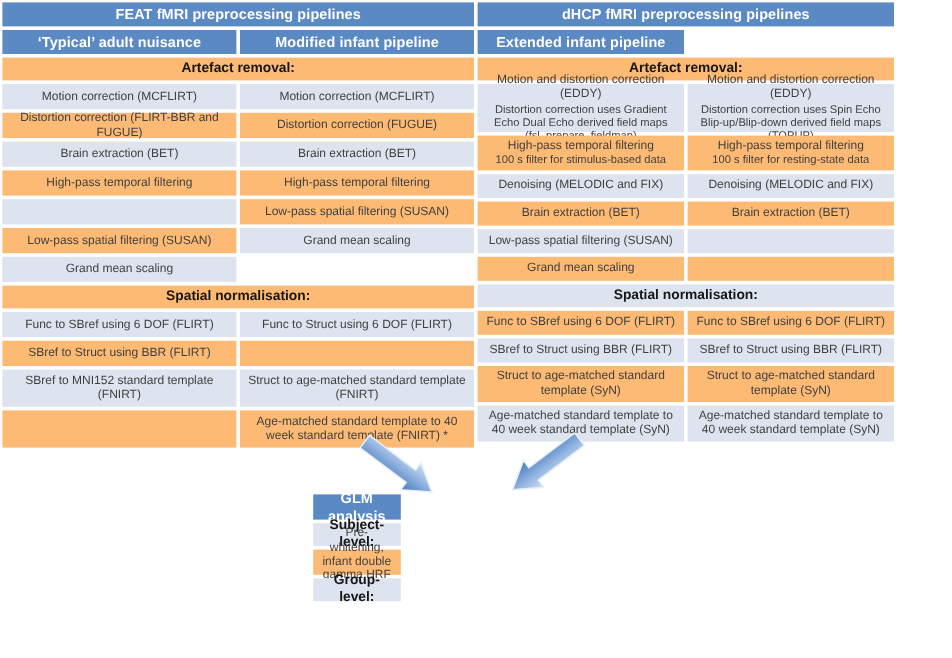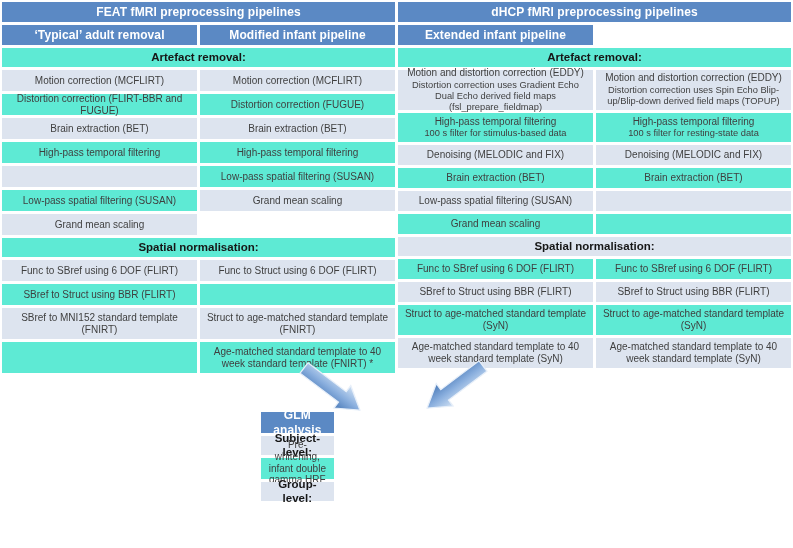--- a/index.html
+++ b/index.html
@@ -8,43 +8,43 @@
     font-family:"Liberation Sans",sans-serif;color:#3f3f3f;
   }
   .ptable{position:absolute;display:grid;grid-template-columns:1fr 1fr;gap:3px;}
   .cell{
     display:flex;align-items:center;justify-content:center;flex-direction:column;
     text-align:center;padding:1px 5px;font-size:10px;line-height:1.18;
   }
   .span2{grid-column:1 / 3;}
   .hdr{background:#5b89c4;color:#ffffff;font-weight:bold;font-size:12px;letter-spacing:.1px;}
   .sect{font-weight:bold;font-size:11.5px;color:#161616;}
-  .bL{background:#5eead4;}
+  .bL{background:#fdba74;}
   .bD{background:#dde4ef;}
   .sub{font-size:9.3px;line-height:1.2;margin-top:1px;}
   
   #feat{left:2px;top:2px;width:393px;
     grid-template-rows:20px 20px 19px 21px 21px 21px 21px 21px 21px 21px 19px 21px 21px 31px 31px;}
   
-  #dhcp{left:398px;top:2px;width:393px;
+  #dhcp{left:398px;top:2px;width:347px;
     grid-template-rows:20px 20px 19px 40px 29px 20px 20px 20px 20px 19px 20px 20px 30px 30px;}
   
   #glm{left:261px;top:412px;width:224px;grid-template-columns:1fr 1fr 1fr;
     grid-template-rows:21px 19px 21px 19px 44px;}
   #glm .cell{grid-column:1;}
   .arrow-layer{position:absolute;left:0;top:0;width:793px;height:548px;pointer-events:none;}
 </style>
 </head>
 <body>
 
 <div class="canvas">
 
   <div class="ptable" id="feat">
     <div class="cell hdr span2">FEAT fMRI preprocessing pipelines</div>
-    <div class="cell hdr">‘Typical’ adult removal</div>
+    <div class="cell hdr">‘Typical’ adult nuisance</div>
     <div class="cell hdr">Modified infant pipeline</div>
 
     <div class="cell sect bL span2">Artefact removal:</div>
 
     <div class="cell bD">Motion correction (MCFLIRT)</div>
     <div class="cell bD">Motion correction (MCFLIRT)</div>
 
     <div class="cell bL">Distortion correction (FLIRT-BBR and FUGUE)</div>
     <div class="cell bL">Distortion correction (FUGUE)</div>
 

